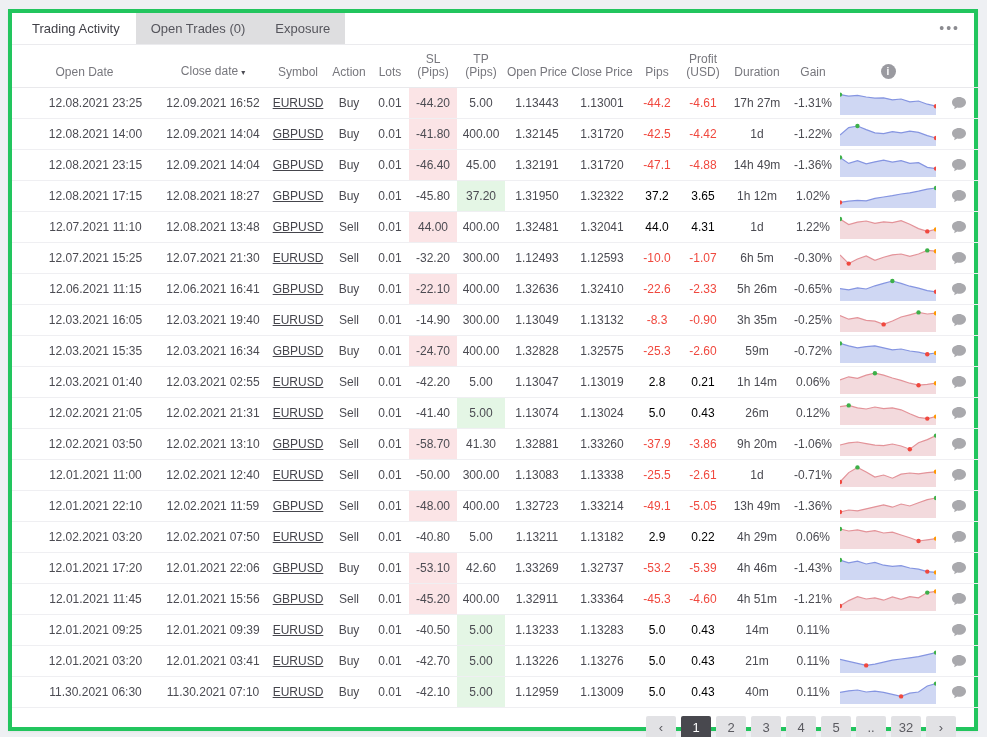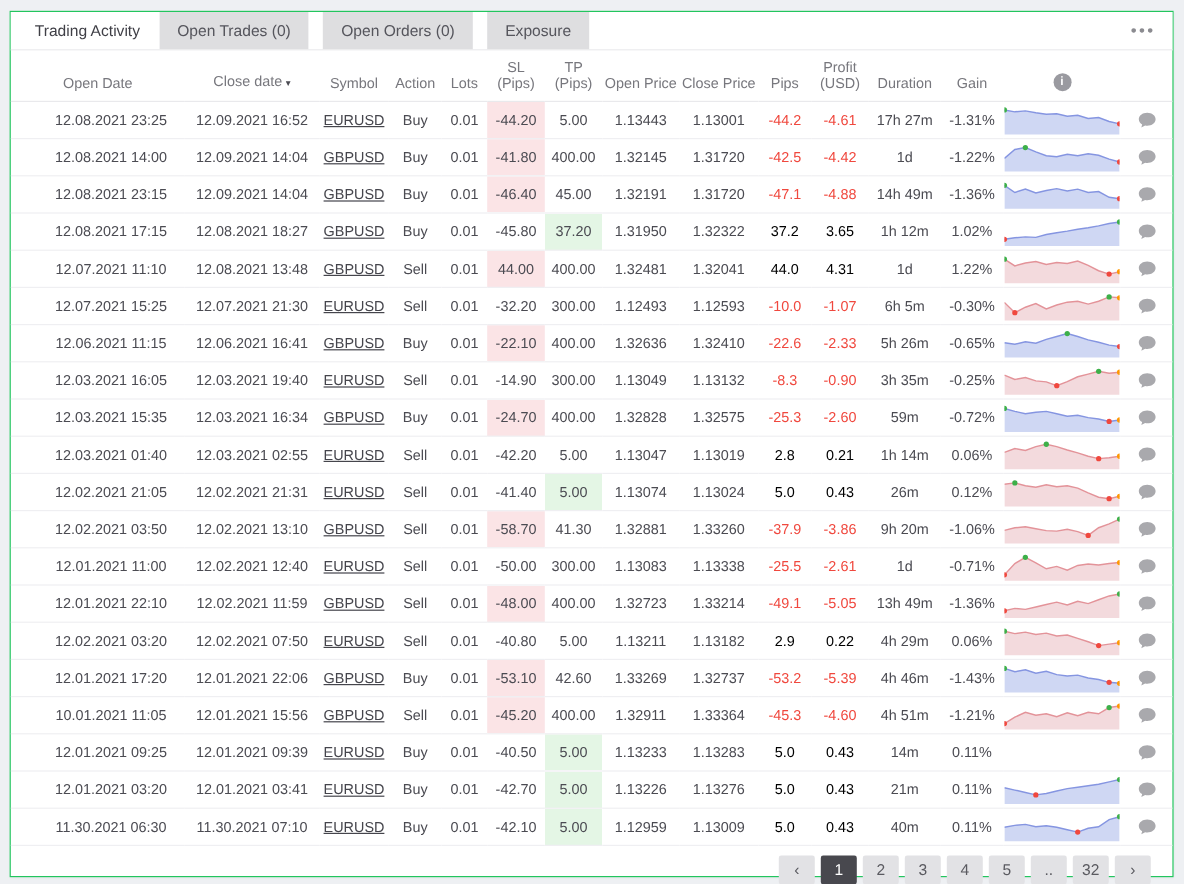--- a/index.html
+++ b/index.html
@@ -1,20 +1,20 @@
 <!DOCTYPE html>
 <html><head>
 <meta charset="utf-8">
 <style>
   html,body{margin:0;padding:0}
   body{width:987px;height:737px;background:#eef0f3;font-family:"Liberation Sans",sans-serif;overflow:hidden;position:relative}
-  .card{position:absolute;left:8px;top:9px;width:970px;height:722px;background:#fff;border:1px solid #22c55e;box-sizing:border-box;box-shadow:0 1px 2px rgba(0,0,0,.05)}
+  .card{position:absolute;left:8px;top:9px;width:970px;height:722px;background:#fff;border:4px solid #22c55e;box-sizing:border-box;box-shadow:0 1px 2px rgba(0,0,0,.05)}
   .tabbar{display:flex;align-items:stretch;height:31px;background:#fff;border-bottom:1px solid #ebebee;position:relative}
   .title{line-height:31px;padding:0 16px 0 20px;font-size:13px;color:#3f3f46;white-space:nowrap}
-  .tab{line-height:31px;padding:0 15px;font-size:13px;color:#55555c;background:#dedee0;margin-right:12px;cursor:pointer;white-space:nowrap}
+  .tab{line-height:31px;padding:0 15px;font-size:13px;color:#55555c;background:#dedee0;margin-right:0;cursor:pointer;white-space:nowrap}
   .tab.active{background:#ffffff;color:#3f3f46}
   .menu{position:absolute;right:14px;top:1px;line-height:28px;font-size:14px;color:#8b8b90;letter-spacing:2px;cursor:pointer}
   table{border-collapse:collapse;table-layout:fixed;width:968px;font-size:12px;color:#4b4b52}
   th{font-weight:normal;color:#77777d;height:34px;vertical-align:bottom;padding:0 0 8px 0;text-align:center;border-bottom:1px solid #e9e9ec;font-size:12px;line-height:13px}
   td{height:30px;text-align:center;border-bottom:1px solid #efeff2;padding:0;white-space:nowrap;overflow:hidden}
   td.c-open_date{padding-left:22px}
   .neg{color:#f0483e}
   .pos{color:#000000}
   .hl-red{background:#fbe4e6}
   .hl-green{background:#e4f6e5}
@@ -28,21 +28,20 @@
   .pbtn.active{background:#48484e;color:#fff}
 </style>
 </head>
 <body>
 
 <div class="card">
   <div class="tabbar">
     <div class="title">Trading Activity</div>
     <div id="tabs" style="display:flex">
         <div class="tab">Open Trades (0)</div>
-        <div class="tab">Open Orders (0)</div>
         <div class="tab">Exposure</div>
       </div>
     <div class="menu">•••</div>
   </div>
   <table>
     <colgroup id="cols">
         <col style="width: 145px;">
         <col style="width: 112px;">
         <col style="width: 58px;">
         <col style="width: 44px;">
@@ -496,21 +495,21 @@
               <polyline points="0.0,5.0 8.7,7.8 17.5,6.2 26.2,9.0 34.9,7.4 43.6,10.2 52.4,11.4 61.1,10.6 69.8,13.0 78.5,14.2 87.3,16.6 96.0,17.4" fill="none" stroke="#8595e1" stroke-width="1.2"></polyline>
               <circle cx="0" cy="5" r="2.2" fill="#3db049"></circle>
               <circle cx="87.27272727272727" cy="16.6" r="2.2" fill="#f0483e"></circle>
               <circle cx="96" cy="17.4" r="2.2" fill="#ff9800"></circle>
             </svg></td>
           <td class="c-comment"><svg width="16" height="14" class="bubble">
               <path d="M8 1 C4.1 1 1 3.4 1 6.4 C1 8.2 2.1 9.8 3.8 10.7 L3.1 13.2 L6.3 11.6 C6.9 11.7 7.4 11.8 8 11.8 C11.9 11.8 15 9.4 15 6.4 C15 3.4 11.9 1 8 1 Z" fill="#a9a9ad"></path>
             </svg></td>
         </tr>
         <tr>
-          <td class="c-open_date">10.01.2021 11:05</td>
+          <td class="c-open_date">12.01.2021 11:45</td>
           <td class="c-close_date">12.01.2021 15:56</td>
           <td class="c-symbol"><span class="sym">GBPUSD</span></td>
           <td class="c-action">Sell</td>
           <td class="c-lots">0.01</td>
           <td class="c-sl hl-red">-45.20</td>
           <td class="c-tp">400.00</td>
           <td class="c-open_price">1.32911</td>
           <td class="c-close_price">1.33364</td>
           <td class="c-pips neg">-45.3</td>
           <td class="c-profit neg">-4.60</td>

